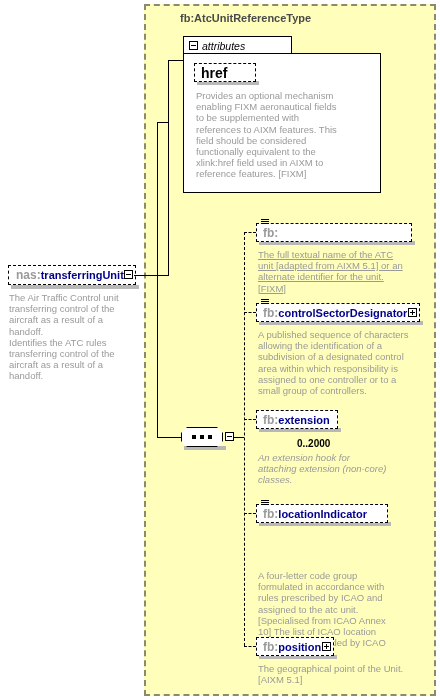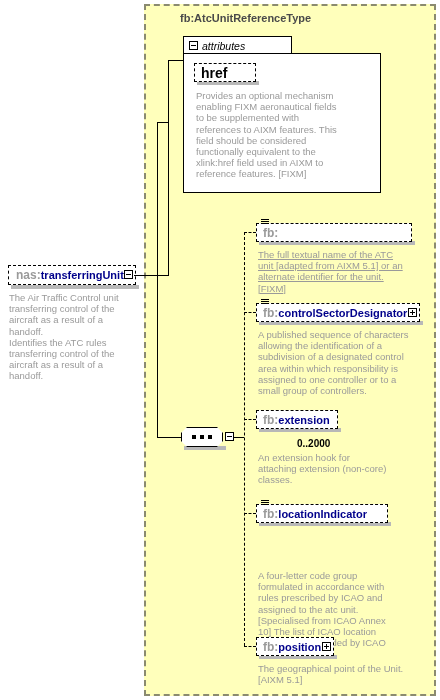--- a/index.html
+++ b/index.html
@@ -322,21 +322,21 @@
 </div>
 <div class="expander plus" style="left:408px; top:308px;"></div>
 <div class="doc" style="left:258px; top:329px; width:152px;">A published sequence of characters allowing the identification of a subdivision of a designated control area within which responsibility is assigned to one controller or to a small group of controllers.</div>
 
 <div class="node-shadow" style="left:259px; top:428px; width:82px; height:4px;"></div>
 <div class="node" style="left:256px; top:410px; width:82px;">
   <span class="ns">fb:</span>
     <span class="nm">extension</span>
 </div>
 <div class="occurs" style="left:283px; top:438px;padding-left:14px;">0..2000</div>
-<div class="doc" style="left:258px; top:452px; width:130px;">An extension hook for attaching extension (non-core) classes.</div>
+<div class="doc" style="left:258px; top:452px; width:130px;font-style:italic;">An extension hook for attaching extension (non-core) classes.</div>
 
 <div class="node-shadow" style="left:259px; top:522px; width:132px; height:4px;"></div>
 <div class="node" style="left:256px; top:504px; width:132px;">
   <span class="lines-icon">
       <i></i>
       <i></i>
       <i></i>
     </span>
   <span class="ns">fb:</span>
     <span class="nm">locationIndicator</span>

